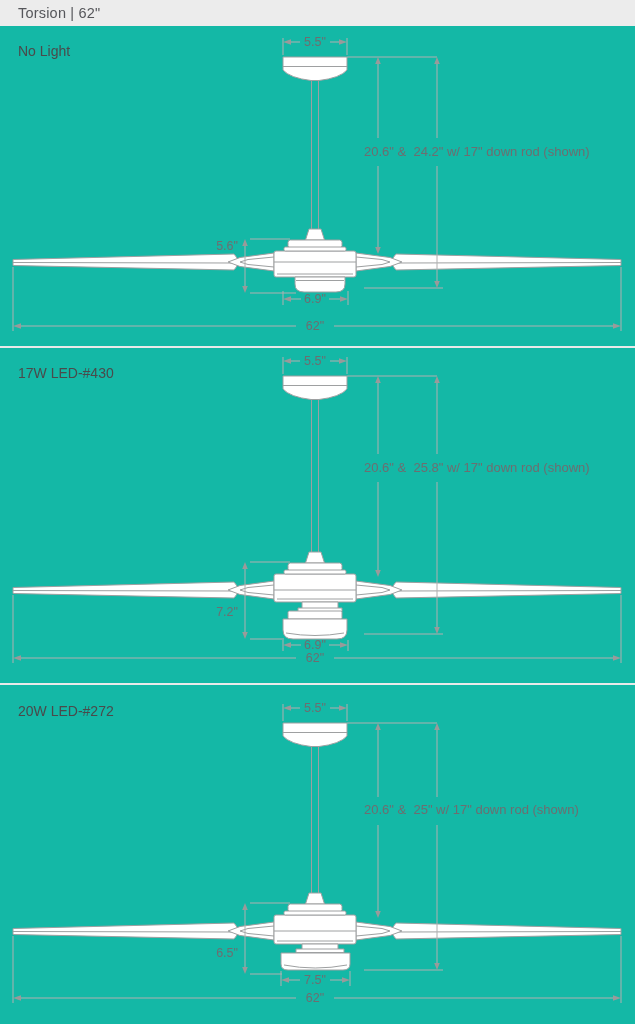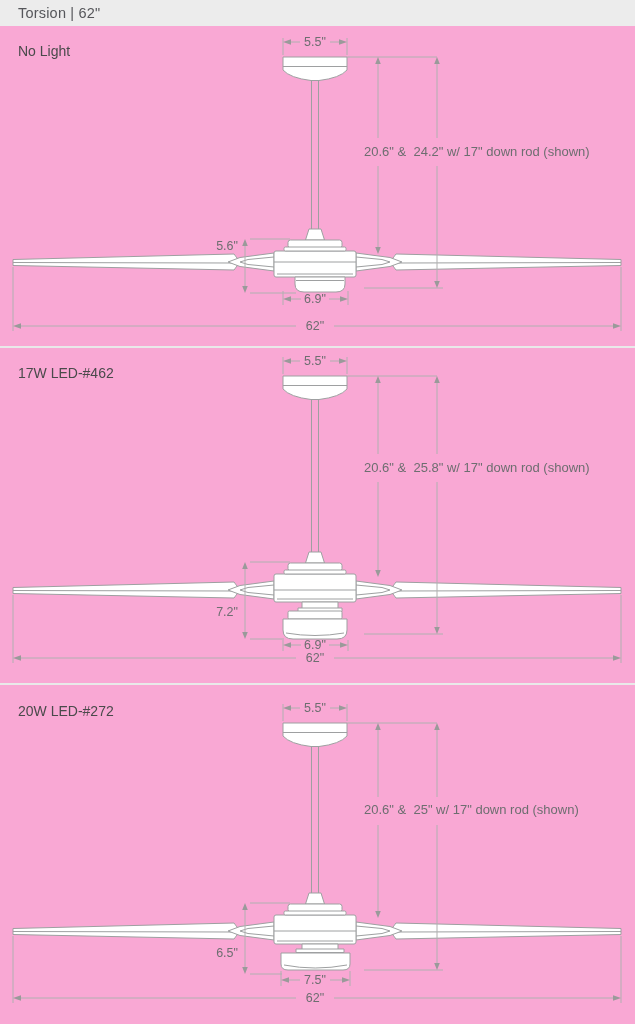--- a/index.html
+++ b/index.html
@@ -1,19 +1,19 @@
 <!DOCTYPE html>
 <html><head>
 <meta charset="utf-8">
 <style>
   html,body{margin:0;padding:0;background:#fff;}
   body{width:635px;font-family:"Liberation Sans",sans-serif;-webkit-font-smoothing:antialiased;}
   .hdr{height:26px;background:#ececec;display:flex;align-items:center;padding-left:18px;}
   .hdr-title{font-size:14.5px;color:#55565a;letter-spacing:.2px;}
-  .section{position:relative;background:#f9a8d4;}
+  .section{position:relative;background:#14b8a6;}
   .variant-label{position:absolute;left:18px;top:17px;font-size:14px;color:#4a4a4b;}
   .divider{height:2px;background:#e9e9e9;}
   svg{display:block;}
   .fan{stroke:#9ea0a1;stroke-width:1;fill:none;stroke-linejoin:round;}
   .fanfill{stroke:#9ea0a1;stroke-width:1;fill:#ffffff;stroke-linejoin:round;}
   .dim{stroke:#b0b0b0;stroke-width:1;fill:none;}
   .tri{fill:#9a9a9a;stroke:none;}
   .dimtxt{fill:#6d6e70;font-size:12.5px;white-space:pre;}
   .notetxt{fill:#6d6e70;font-size:13px;white-space:pre;}
 </style>
@@ -66,21 +66,21 @@
       <text class="dimtxt" x="238" y="224" text-anchor="end">5.6"</text>
       <text class="dimtxt" x="315" y="277" text-anchor="middle">6.9"</text>
       <text class="dimtxt" x="315" y="304" text-anchor="middle">62"</text>
     </g>
   </svg>
 </div>
 
 <div class="divider"></div>
 
 <div class="section" style="height:335px">
-  <div class="variant-label">17W LED-#462</div>
+  <div class="variant-label">17W LED-#430</div>
   <svg viewBox="0 0 635 335" width="635" height="335">
     <g>
       <path class="fanfill" d="M13,239.5 L234,234 Q242,242 234,250 L13,245.5 Z"></path>
       <path class="fan" d="M13,242.5 L234,243"></path>
       <path class="fanfill" d="M621,239.5 L396,234 Q388,242 396,250 L621,245.5 Z"></path>
       <path class="fan" d="M621,242.5 L396,243"></path>
       <path class="fanfill" d="M274,233 L240,237.5 L228,242 L240,246.5 L274,251 Z"></path>
       <path class="fan" d="M274,237 L248,239.5 L240,242 L248,244.5 L274,247"></path>
       <path class="fanfill" d="M356,233 L390,237.5 L402,242 L390,246.5 L356,251 Z"></path>
       <path class="fan" d="M356,237 L382,239.5 L390,242 L382,244.5 L356,247"></path>

